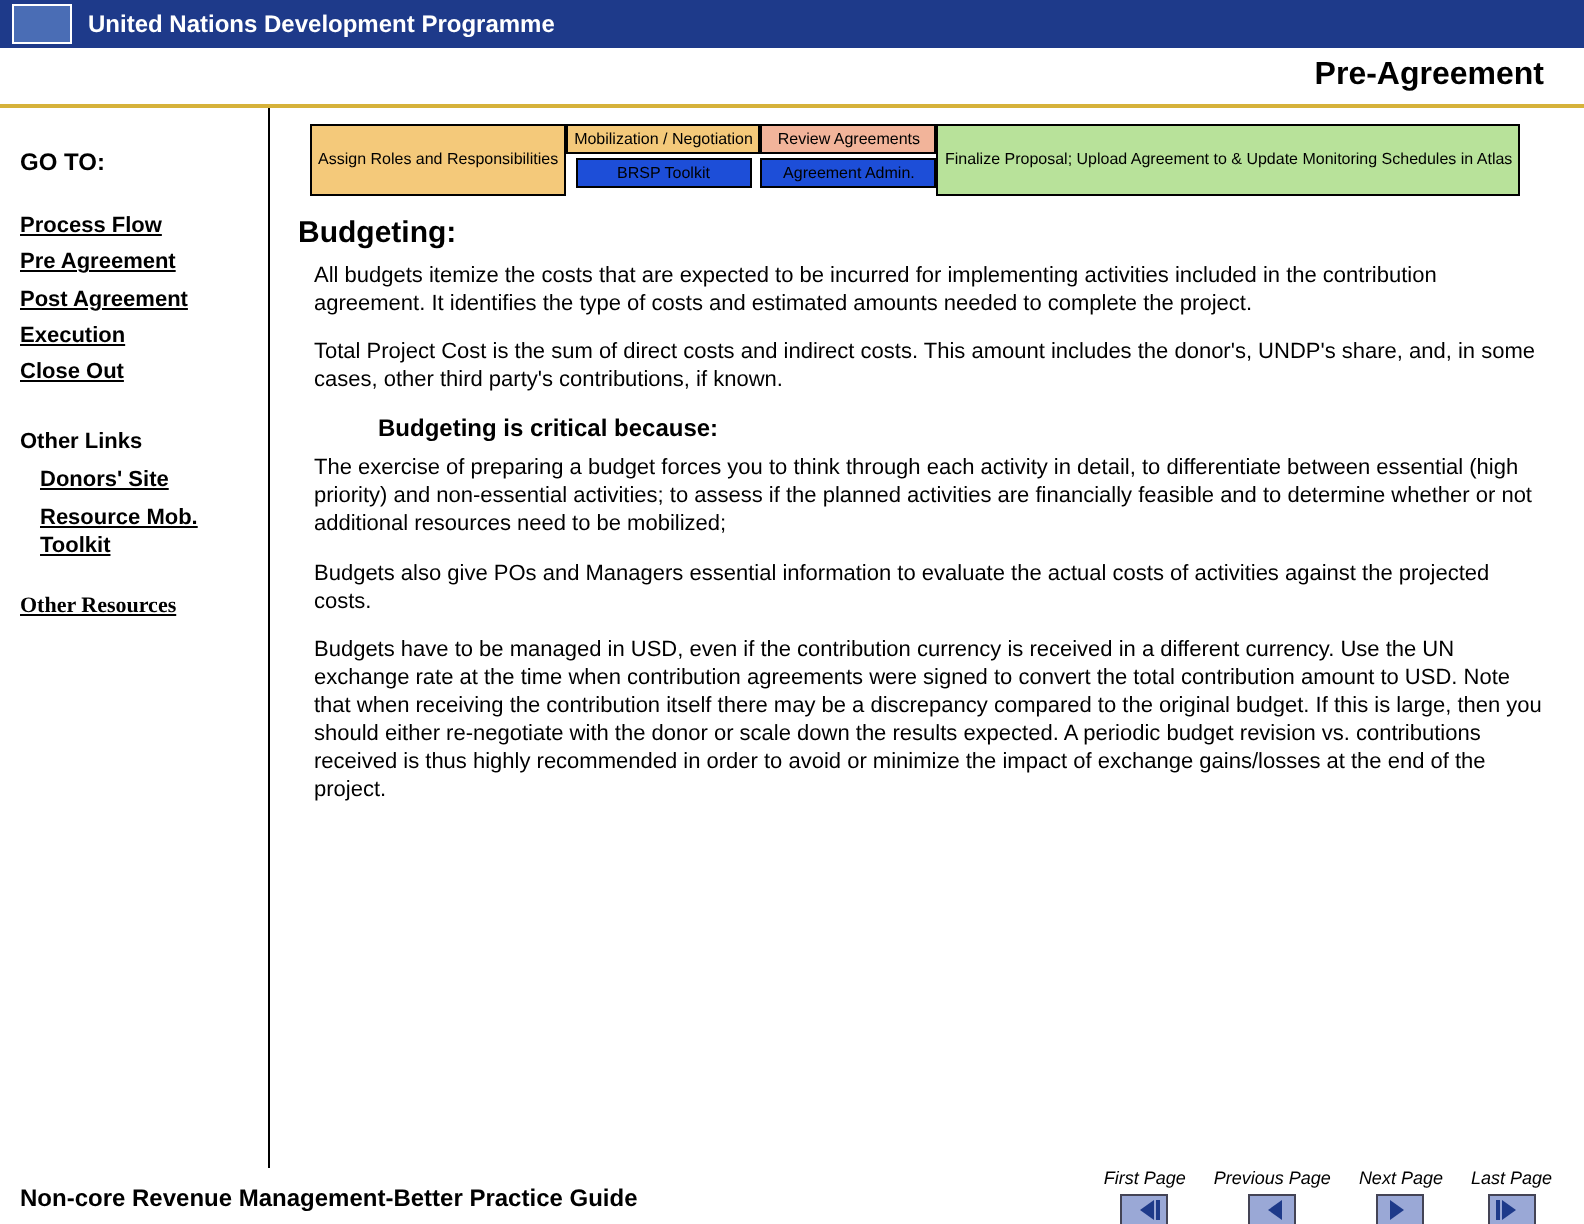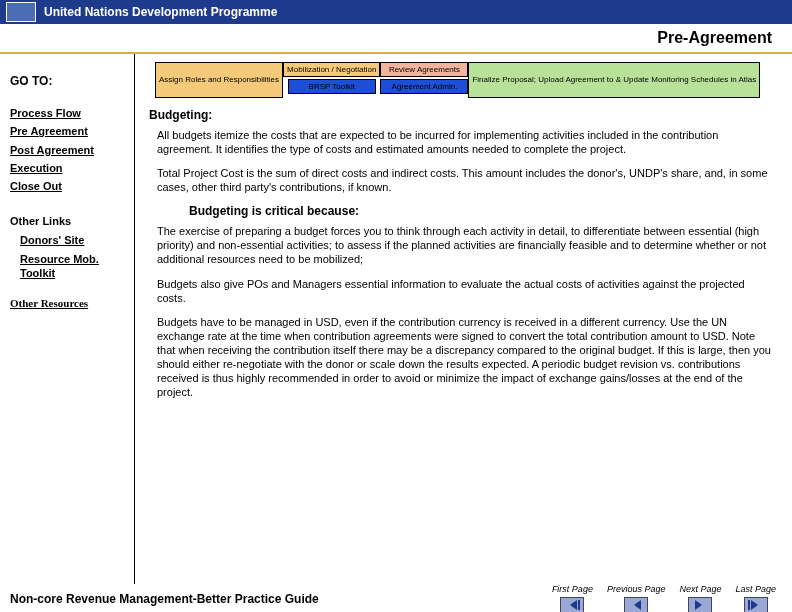--- a/index.html
+++ b/index.html
@@ -98,21 +98,21 @@
     min-width: 88px;
     box-sizing: border-box;
   }
   .flow-orange { background: #f4c97a; }
   .flow-peach  { background: #1d4ed8; }
   .flow-salmon { background: #f2b49a; }
   .flow-green  { background: #b8e29a; }
   .flow-col.green .flow-box { min-height: 36px; display:flex; align-items:center; justify-content:center; }
   .body-heading {
     font-weight: bold;
-    font-size: 12px;
+    font-size: 15px;
     margin: 6px 0 6px 0;
   }
   .body-sub {
     font-weight: bold;
     font-size: 12px;
     margin: 10px 0 6px 0;
     padding-left: 40px;
   }
   .para {
     font-size: 11px;

